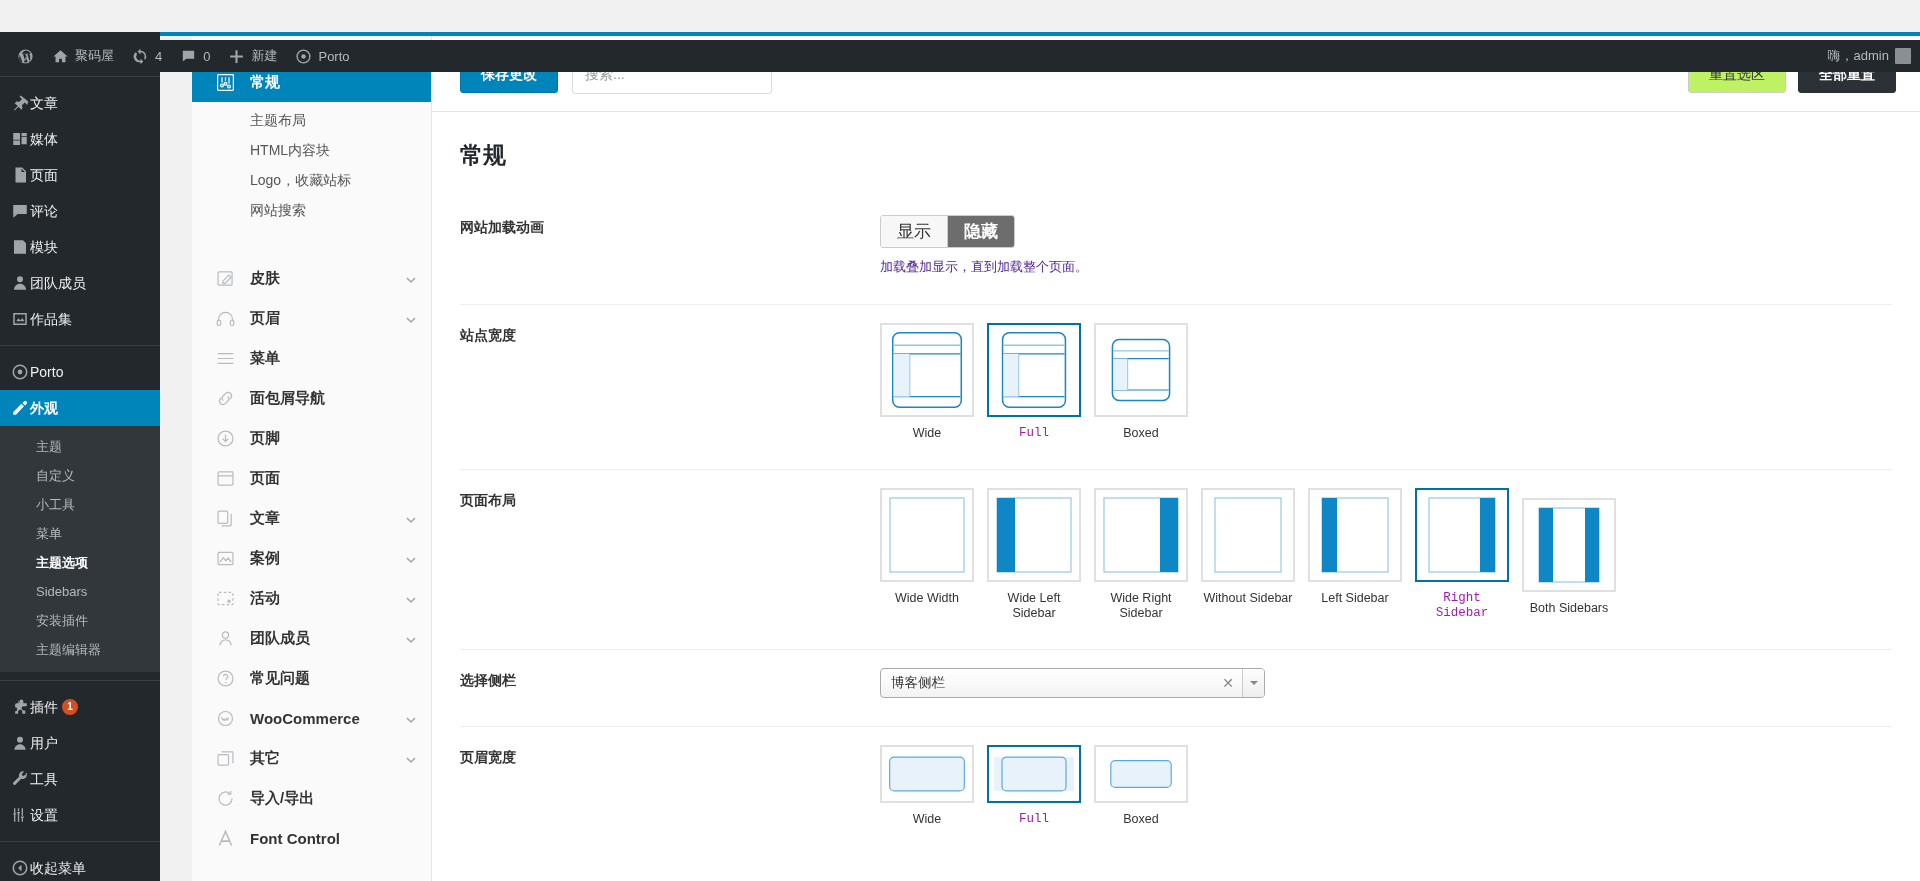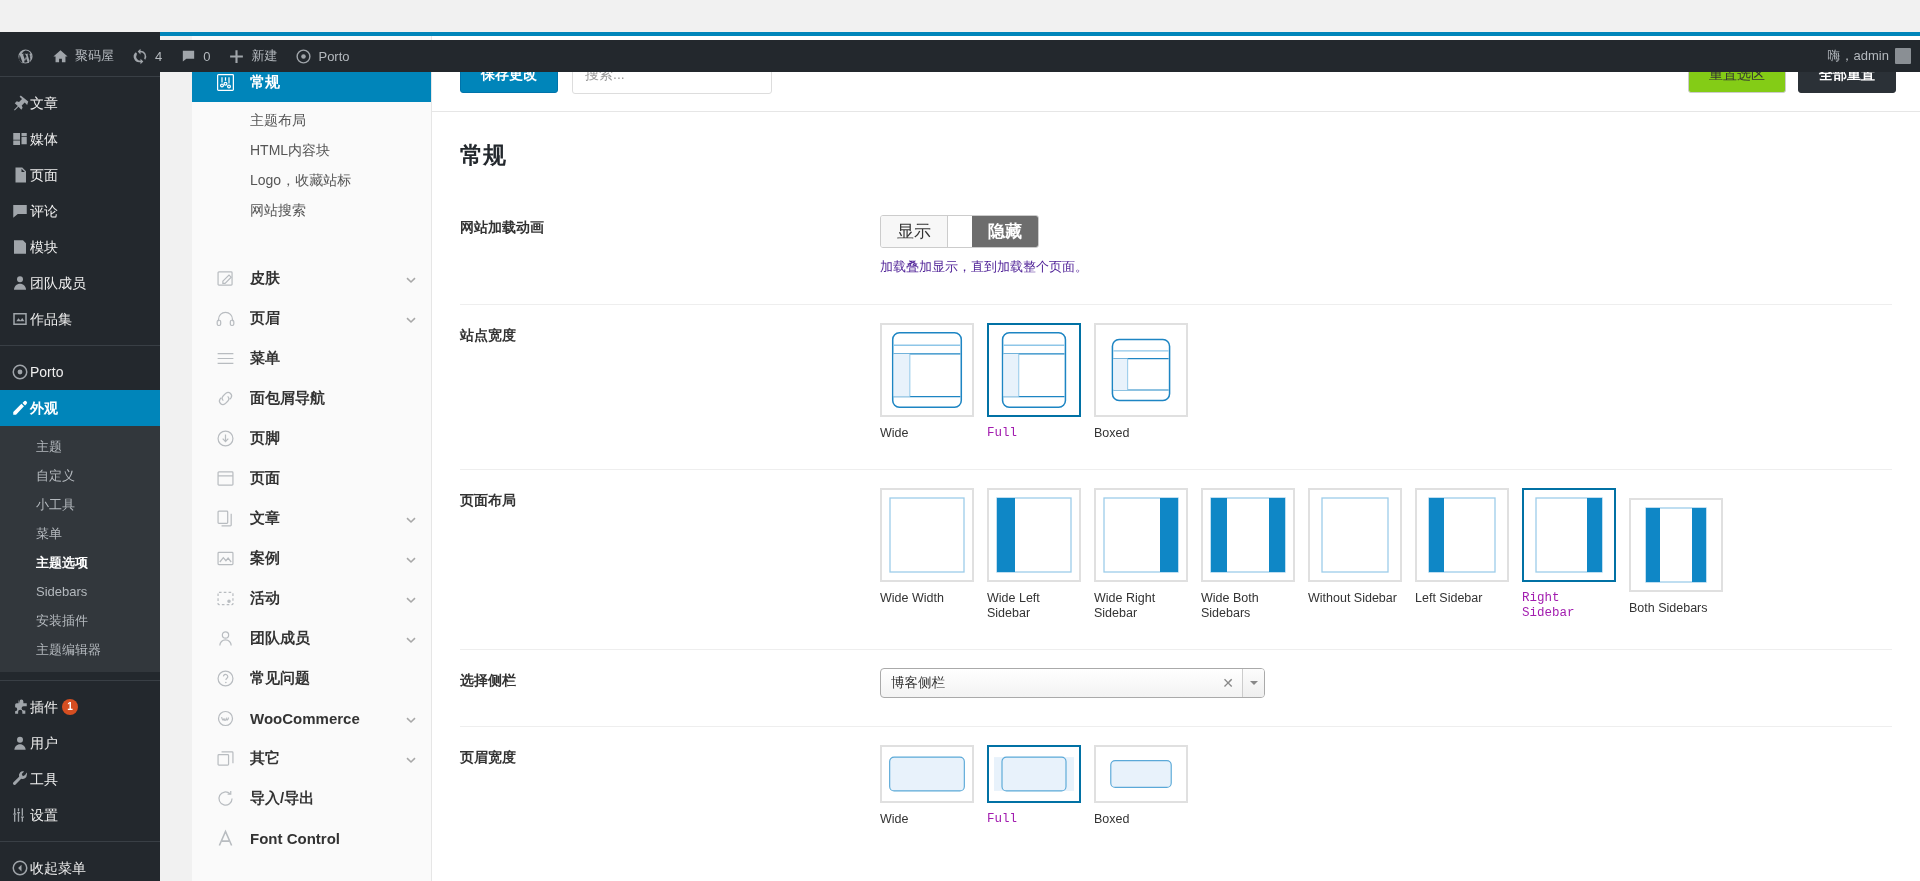--- a/index.html
+++ b/index.html
@@ -107,21 +107,21 @@
   #content { flex: 1 1 auto; background: #fff; position: relative; overflow: hidden; }
   #opt-header {
     display: flex; align-items: center; padding: 18px 24px 17px 28px;
     border-bottom: 1px solid #e6e6e6; gap: 14px;
   }
   .btn {
     font-family: inherit; font-size: 14px; border-radius: 3px; cursor: pointer;
     border: 1px solid transparent; padding: 9px 20px; line-height: 18px;
   }
   .btn-primary { background: #0085ba; border-color: #0073aa; color: #fff; font-weight: 600; }
-  .btn-light { background: #84cc16; border-color: #ccc; color: #333; }
+  .btn-light { background: #bef264; border-color: #ccc; color: #333; }
   .btn-dark { background: #2b3137; border-color: #2b3137; color: #fff; font-weight: 600; }
   #opt-search {
     width: 200px; padding: 11px 12px; font-size: 14px; font-family: inherit;
     border: 1px solid #ddd; border-radius: 3px; color: #444; background: #fff;
   }
   #opt-search::placeholder { color: #9b9b9b; }
   .header-right { margin-left: auto; display: flex; gap: 12px; align-items: center; }
 
   #opt-body { padding: 22px 28px 0 28px; height: calc(100% - 67px); overflow-y: auto; }
   #opt-body::-webkit-scrollbar { width: 0; }
@@ -139,26 +139,26 @@
   }
   .field-control { flex: 1 1 auto; }
   .field-desc { font-size: 13px; color: #4c1d95; margin-top: 10px; }
 
   
   .btn-group { display: inline-flex; border: 1px solid #ccc; border-radius: 3px; overflow: hidden; }
   .btn-group > span {
     padding: 7px 16px; font-size: 17px; background: #f7f7f7; color: #333;
     cursor: pointer; border-right: 1px solid #ccc; line-height: 17px;
   }
-  .btn-group > span:last-child { border-right: 0; margin-left: 24px; }
+  .btn-group > span:last-child { border-right: 0; }
   .btn-group > span.on { background: #6d6d6d; color: #fff; font-weight: 600; }
 
   
   .choices { display: flex; flex-wrap: wrap; gap: 13px; }
-  .choice { width: 94px; cursor: pointer; }
+  .choice { width: 94px; cursor: pointer; text-align: center; }
   .choice .thumb {
     width: 94px; height: 94px; border: 2px solid #e0e0e0; background: #fff;
     display: flex; align-items: center; justify-content: center; padding: 5px;
   }
   .choice.sel .thumb { border-color: #0171a4; }
   .choice .cap { font-size: 12.5px; color: #333; margin-top: 9px; line-height: 15px; }
   .choice.sel .cap { color: #a21caf; font-family: Liberation Mono, monospace; }
   .choice .thumb svg { width: 100%; height: 100%; display: block; }
 
   
@@ -679,30 +679,20 @@
               <div class="choice">
                 <div class="thumb">
                   <svg viewBox="0 0 80 80">
                       <rect x="3" y="3" width="74" height="74" fill="#fff" stroke="#9dcdea" stroke-width="1.3"></rect>
                       <rect x="59" y="3" width="18" height="74" fill="#0f87c6"></rect>
                     </svg>
                 </div>
                 <div class="cap">Wide Right Sidebar</div>
               </div>
 
-              <div class="choice">
-                <div class="thumb">
-                  <svg viewBox="0 0 80 80">
-                      <rect x="3" y="3" width="74" height="74" fill="#fff" stroke="#9dcdea" stroke-width="1.3"></rect>
-                      <rect x="3" y="3" width="16" height="74" fill="#0f87c6"></rect>
-                      <rect x="61" y="3" width="16" height="74" fill="#0f87c6"></rect>
-                    </svg>
-                </div>
-                <div class="cap">Wide Both Sidebars</div>
-              </div>
 
               <div class="choice">
                 <div class="thumb">
                   <svg viewBox="0 0 80 80">
                       <rect x="7" y="3" width="66" height="74" fill="#fff" stroke="#9dcdea" stroke-width="1.3"></rect>
                     </svg>
                 </div>
                 <div class="cap">Without Sidebar</div>
               </div>
 

